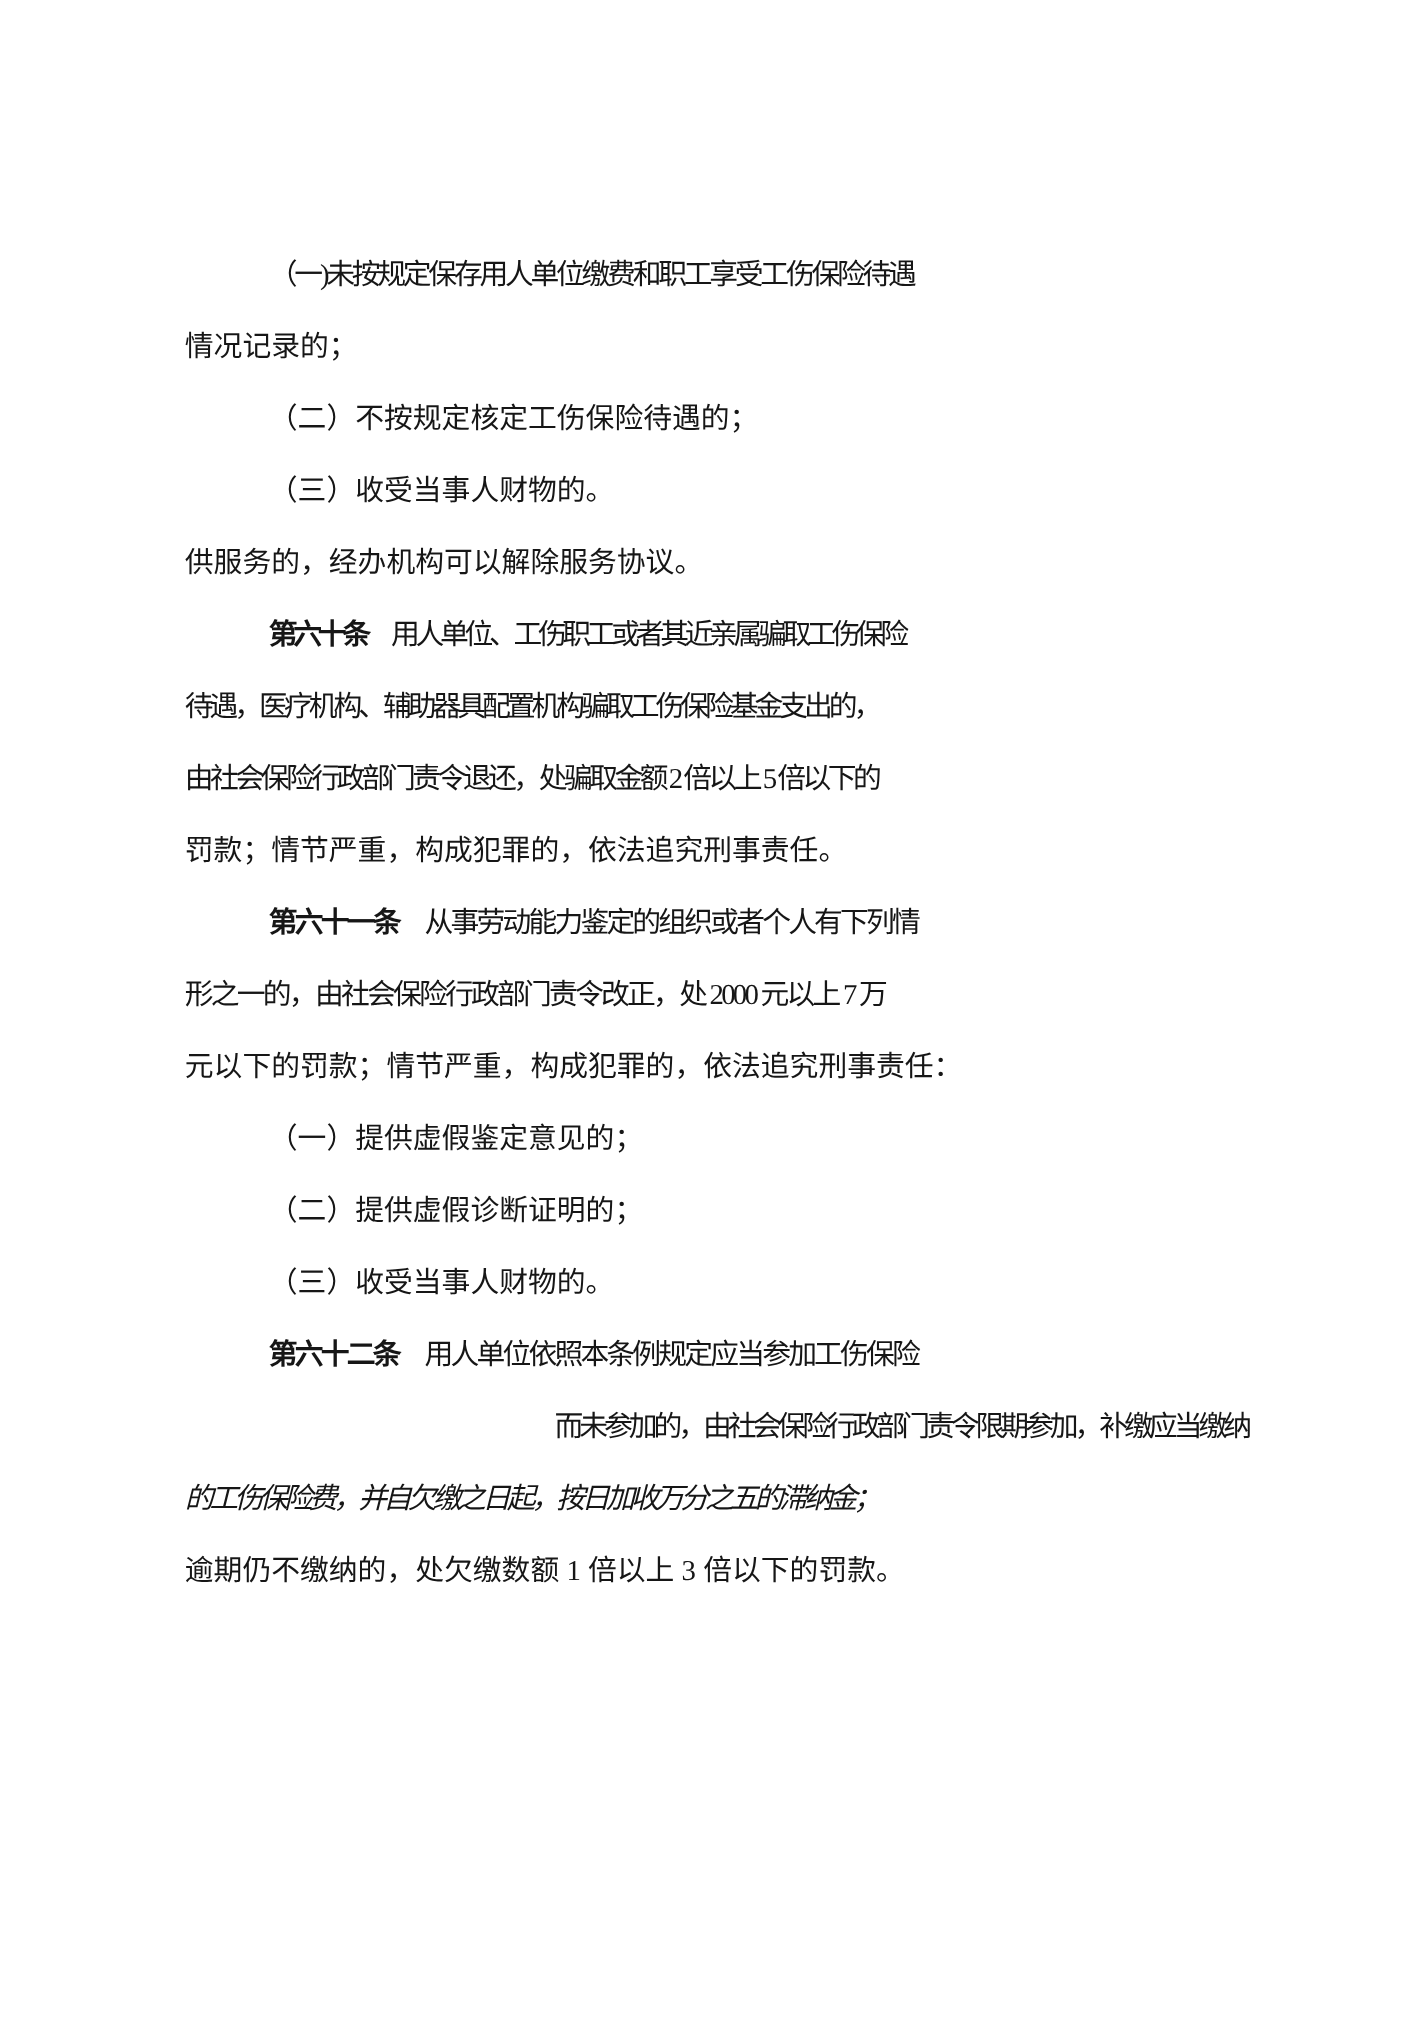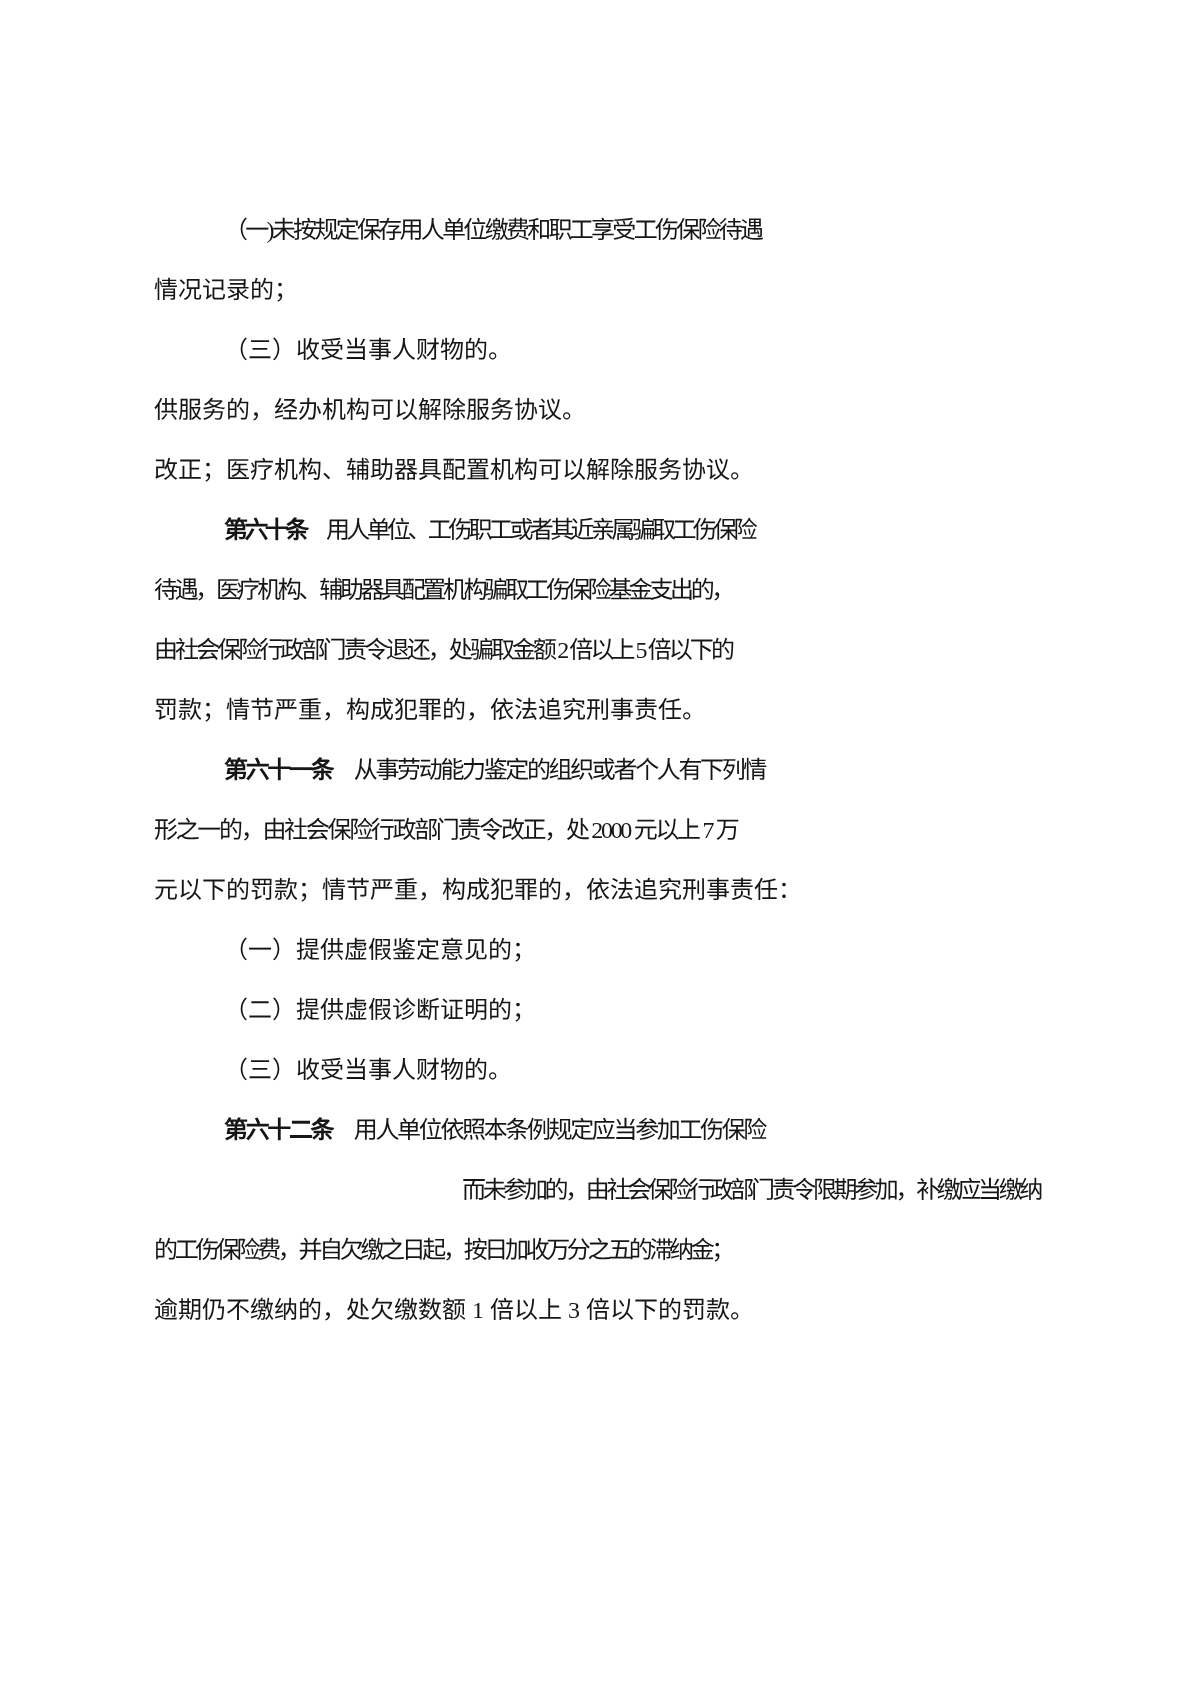--- a/index.html
+++ b/index.html
@@ -39,31 +39,31 @@
     font-weight: 400;
   }
 </style>
 </head>
 <body>
 
 <div class="page">
   <div class="textblock" id="textblock">
       <div class="line indent" style="letter-spacing: -2.71815px;"><span class="body-text">（一)未按规定保存用人单位缴费和职工享受工伤保险待遇</span></div>
       <div class="line"><span class="body-text">情况记录的；</span></div>
+      <div class="line indent"><span class="body-text">（二）不按规定核定工伤保险待遇的；</span></div>
       <div class="line indent"><span class="body-text">（三）收受当事人财物的。</span></div>
       <div class="line"><span class="body-text">供服务的，经办机构可以解除服务协议。</span></div>
-      <div class="line"><span class="body-text">改正；医疗机构、辅助器具配置机构可以解除服务协议。</span></div>
       <div class="line indent" style="letter-spacing: -3.61659px;"><span class="article-num">第六十条</span><span class="body-text">　用人单位、工伤职工或者其近亲属骗取工伤保险</span></div>
       <div class="line" style="letter-spacing: -3.3577px;"><span class="body-text">待遇，医疗机构、辅助器具配置机构骗取工伤保险基金支出的，</span></div>
       <div class="line" style="letter-spacing: -2.93799px;"><span class="body-text">由社会保险行政部门责令退还，处骗取金额 2 倍以上 5 倍以下的</span></div>
       <div class="line"><span class="body-text">罚款；情节严重，构成犯罪的，依法追究刑事责任。</span></div>
       <div class="line indent" style="letter-spacing: -2.36125px;"><span class="article-num">第六十一条</span><span class="body-text">　从事劳动能力鉴定的组织或者个人有下列情</span></div>
       <div class="line" style="letter-spacing: -2.31866px;"><span class="body-text">形之一的，由社会保险行政部门责令改正，处 2000 元以上 7 万</span></div>
       <div class="line"><span class="body-text">元以下的罚款；情节严重，构成犯罪的，依法追究刑事责任：</span></div>
       <div class="line indent"><span class="body-text">（一）提供虚假鉴定意见的；</span></div>
       <div class="line indent"><span class="body-text">（二）提供虚假诊断证明的；</span></div>
       <div class="line indent"><span class="body-text">（三）收受当事人财物的。</span></div>
       <div class="line indent" style="letter-spacing: -2.36125px;"><span class="article-num">第六十二条</span><span class="body-text">　用人单位依照本条例规定应当参加工伤保险</span></div>
       <div class="line" style="letter-spacing: -3.3577px; text-align: right;"><span class="body-text">而未参加的，由社会保险行政部门责令限期参加，补缴应当缴纳</span></div>
-      <div class="line" style="letter-spacing: -3.3577px;"><span class="body-text">的工伤保险费，并自欠缴之日起，按日加收万分之五的滞纳金；</span></div>
+      <div class="line" style="letter-spacing: -3.3577px; font-style: italic;"><span class="body-text">的工伤保险费，并自欠缴之日起，按日加收万分之五的滞纳金；</span></div>
       <div class="line"><span class="body-text">逾期仍不缴纳的，处欠缴数额 1 倍以上 3 倍以下的罚款。</span></div>
     </div>
 </div>
 
 </body></html>

